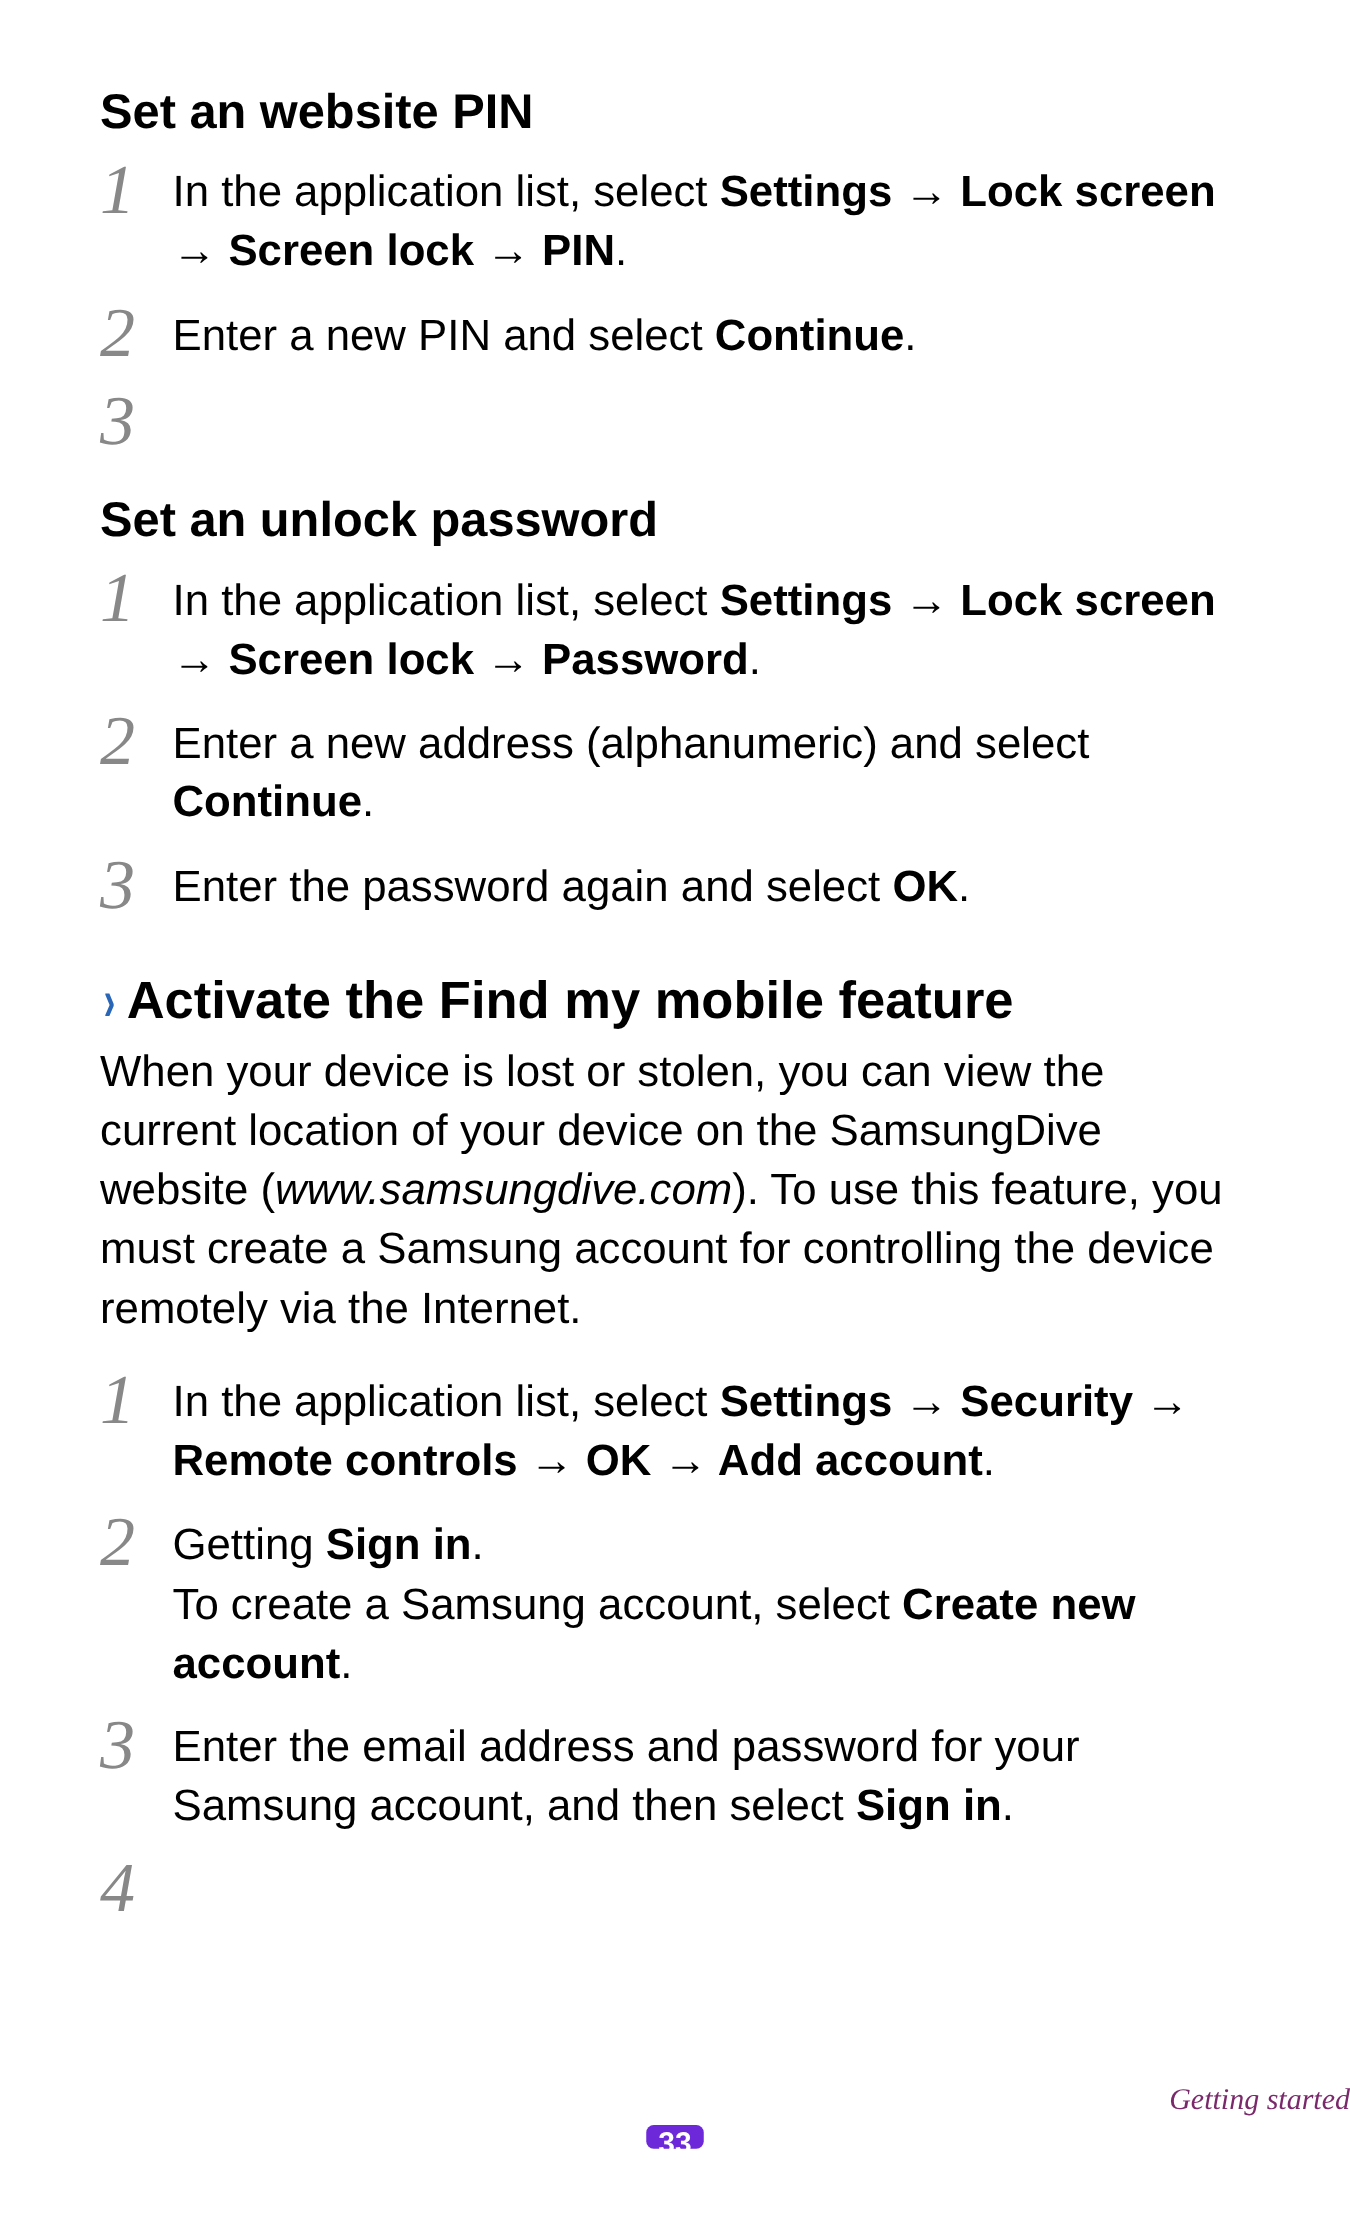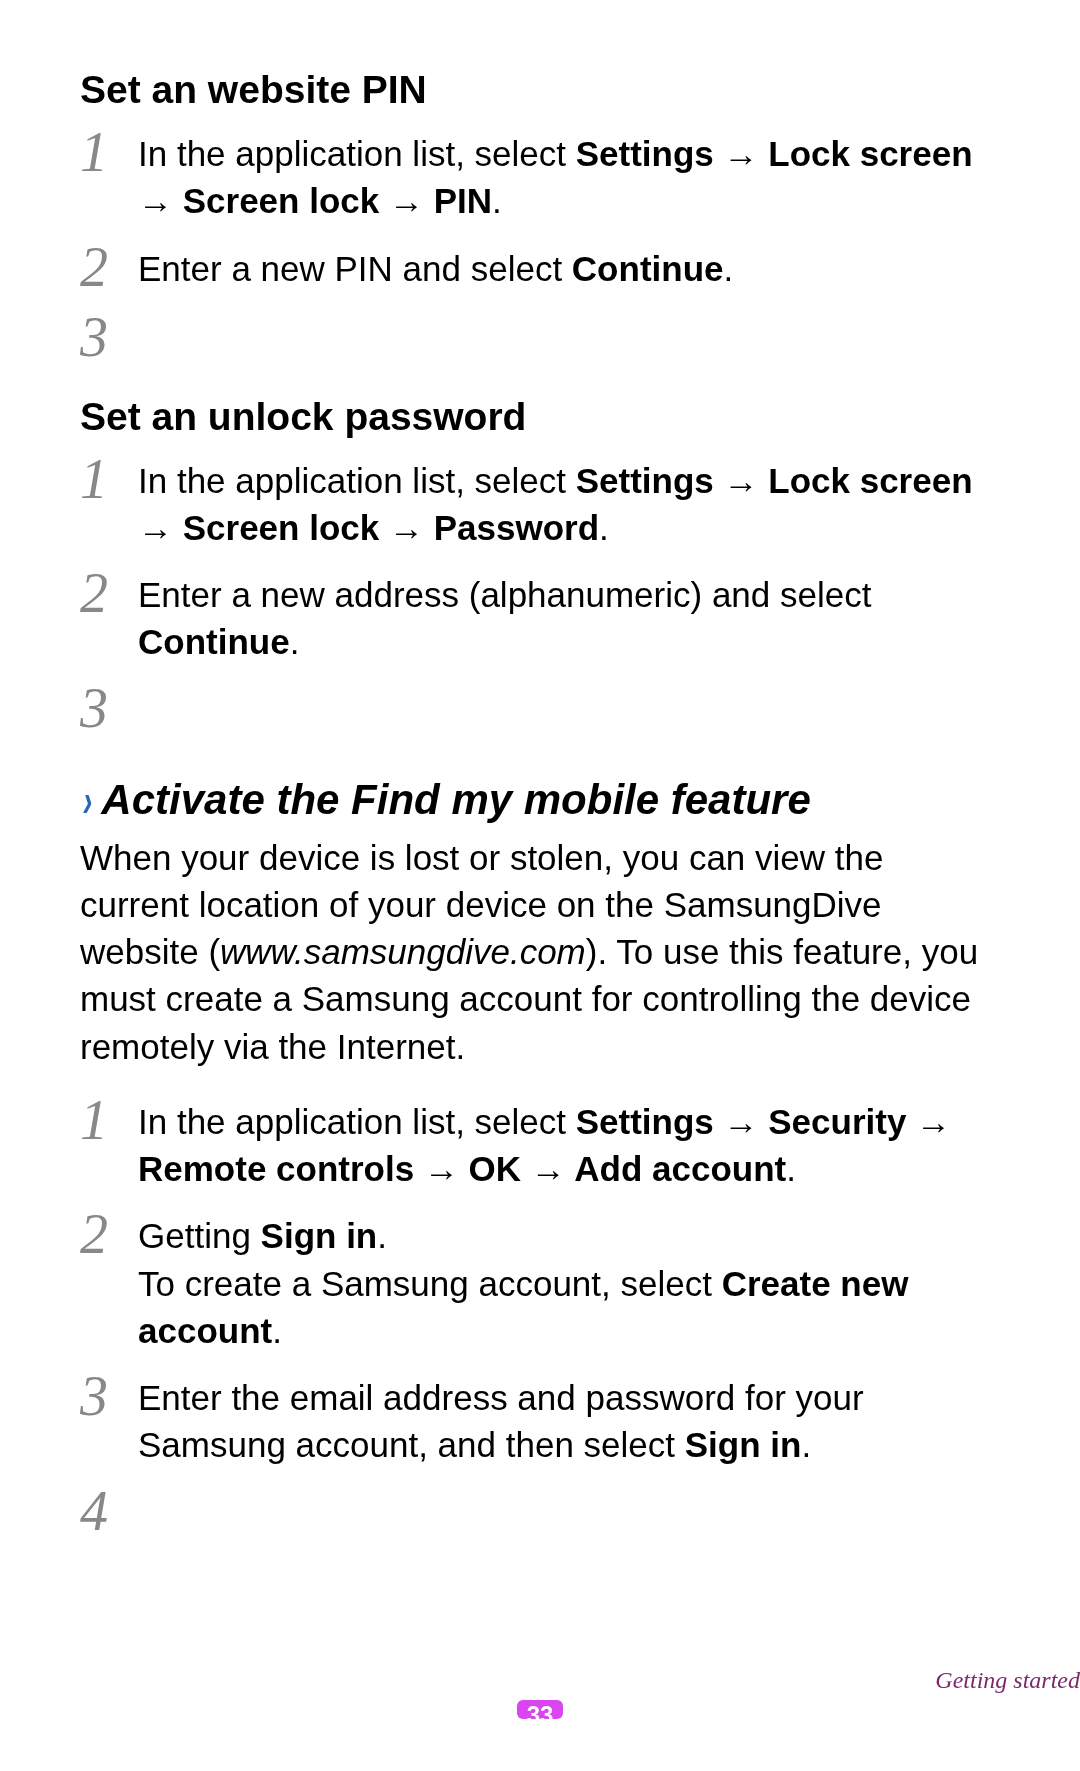--- a/index.html
+++ b/index.html
@@ -36,21 +36,20 @@
   .step-body {
     font-size: 35px;
     line-height: 1.35;
     padding-top: 6px;
     flex: 1;
   }
   .step-body b { font-weight: 700; }
   .section-heading {
     margin-top: 40px;
     margin-bottom: 10px;
-    font-style: italic;
   }
   .chevron {
     color: #2a66b8;
     font-weight: 700;
     font-size: 46px;
     margin-right: 6px;
     line-height: 1;
     display: inline-block;
     transform: scaleX(0.6);
     vertical-align: -2px;
@@ -75,21 +74,21 @@
   .footer-label {
     font-family: Georgia, "Times New Roman", serif;
     font-style: italic;
     color: #7a2a6b;
     font-size: 24px;
     margin-bottom: 6px;
     text-align: right;
   }
   .page-badge {
     display: inline-block;
-    background: #d946ef;
+    background: #6d28d9;
     color: #fff;
     font-size: 24px;
     font-weight: 600;
     width: 46px;
     height: 19px;
     line-height: 30px;
     border-radius: 6px;
   }
   .block { margin-bottom: 8px; }
   .gap-top { margin-top: 30px; }
@@ -131,20 +130,23 @@
 
   <div class="step">
     <div class="step-num">2</div>
     <div class="step-body">
       <span>Enter a new address (alphanumeric) and select </span><b>Continue</b><span>.</span>
     </div>
   </div>
 
   <div class="step">
     <div class="step-num">3</div>
+    <div class="step-body">
+      <span>Enter the password again and select </span><b>OK</b><span>.</span>
+    </div>
   </div>
 </div>
 
 <div class="section-heading">
   <span class="chevron">›</span><span class="title">Activate the Find my mobile feature</span>
 </div>
 
 <div class="para">
   <span>When your device is lost or stolen, you can view the current location of your device on the SamsungDive website (</span><i>www.samsungdive.com</i><span>). To use this feature, you must create a Samsung account for controlling the device remotely via the Internet.</span>
 </div>

